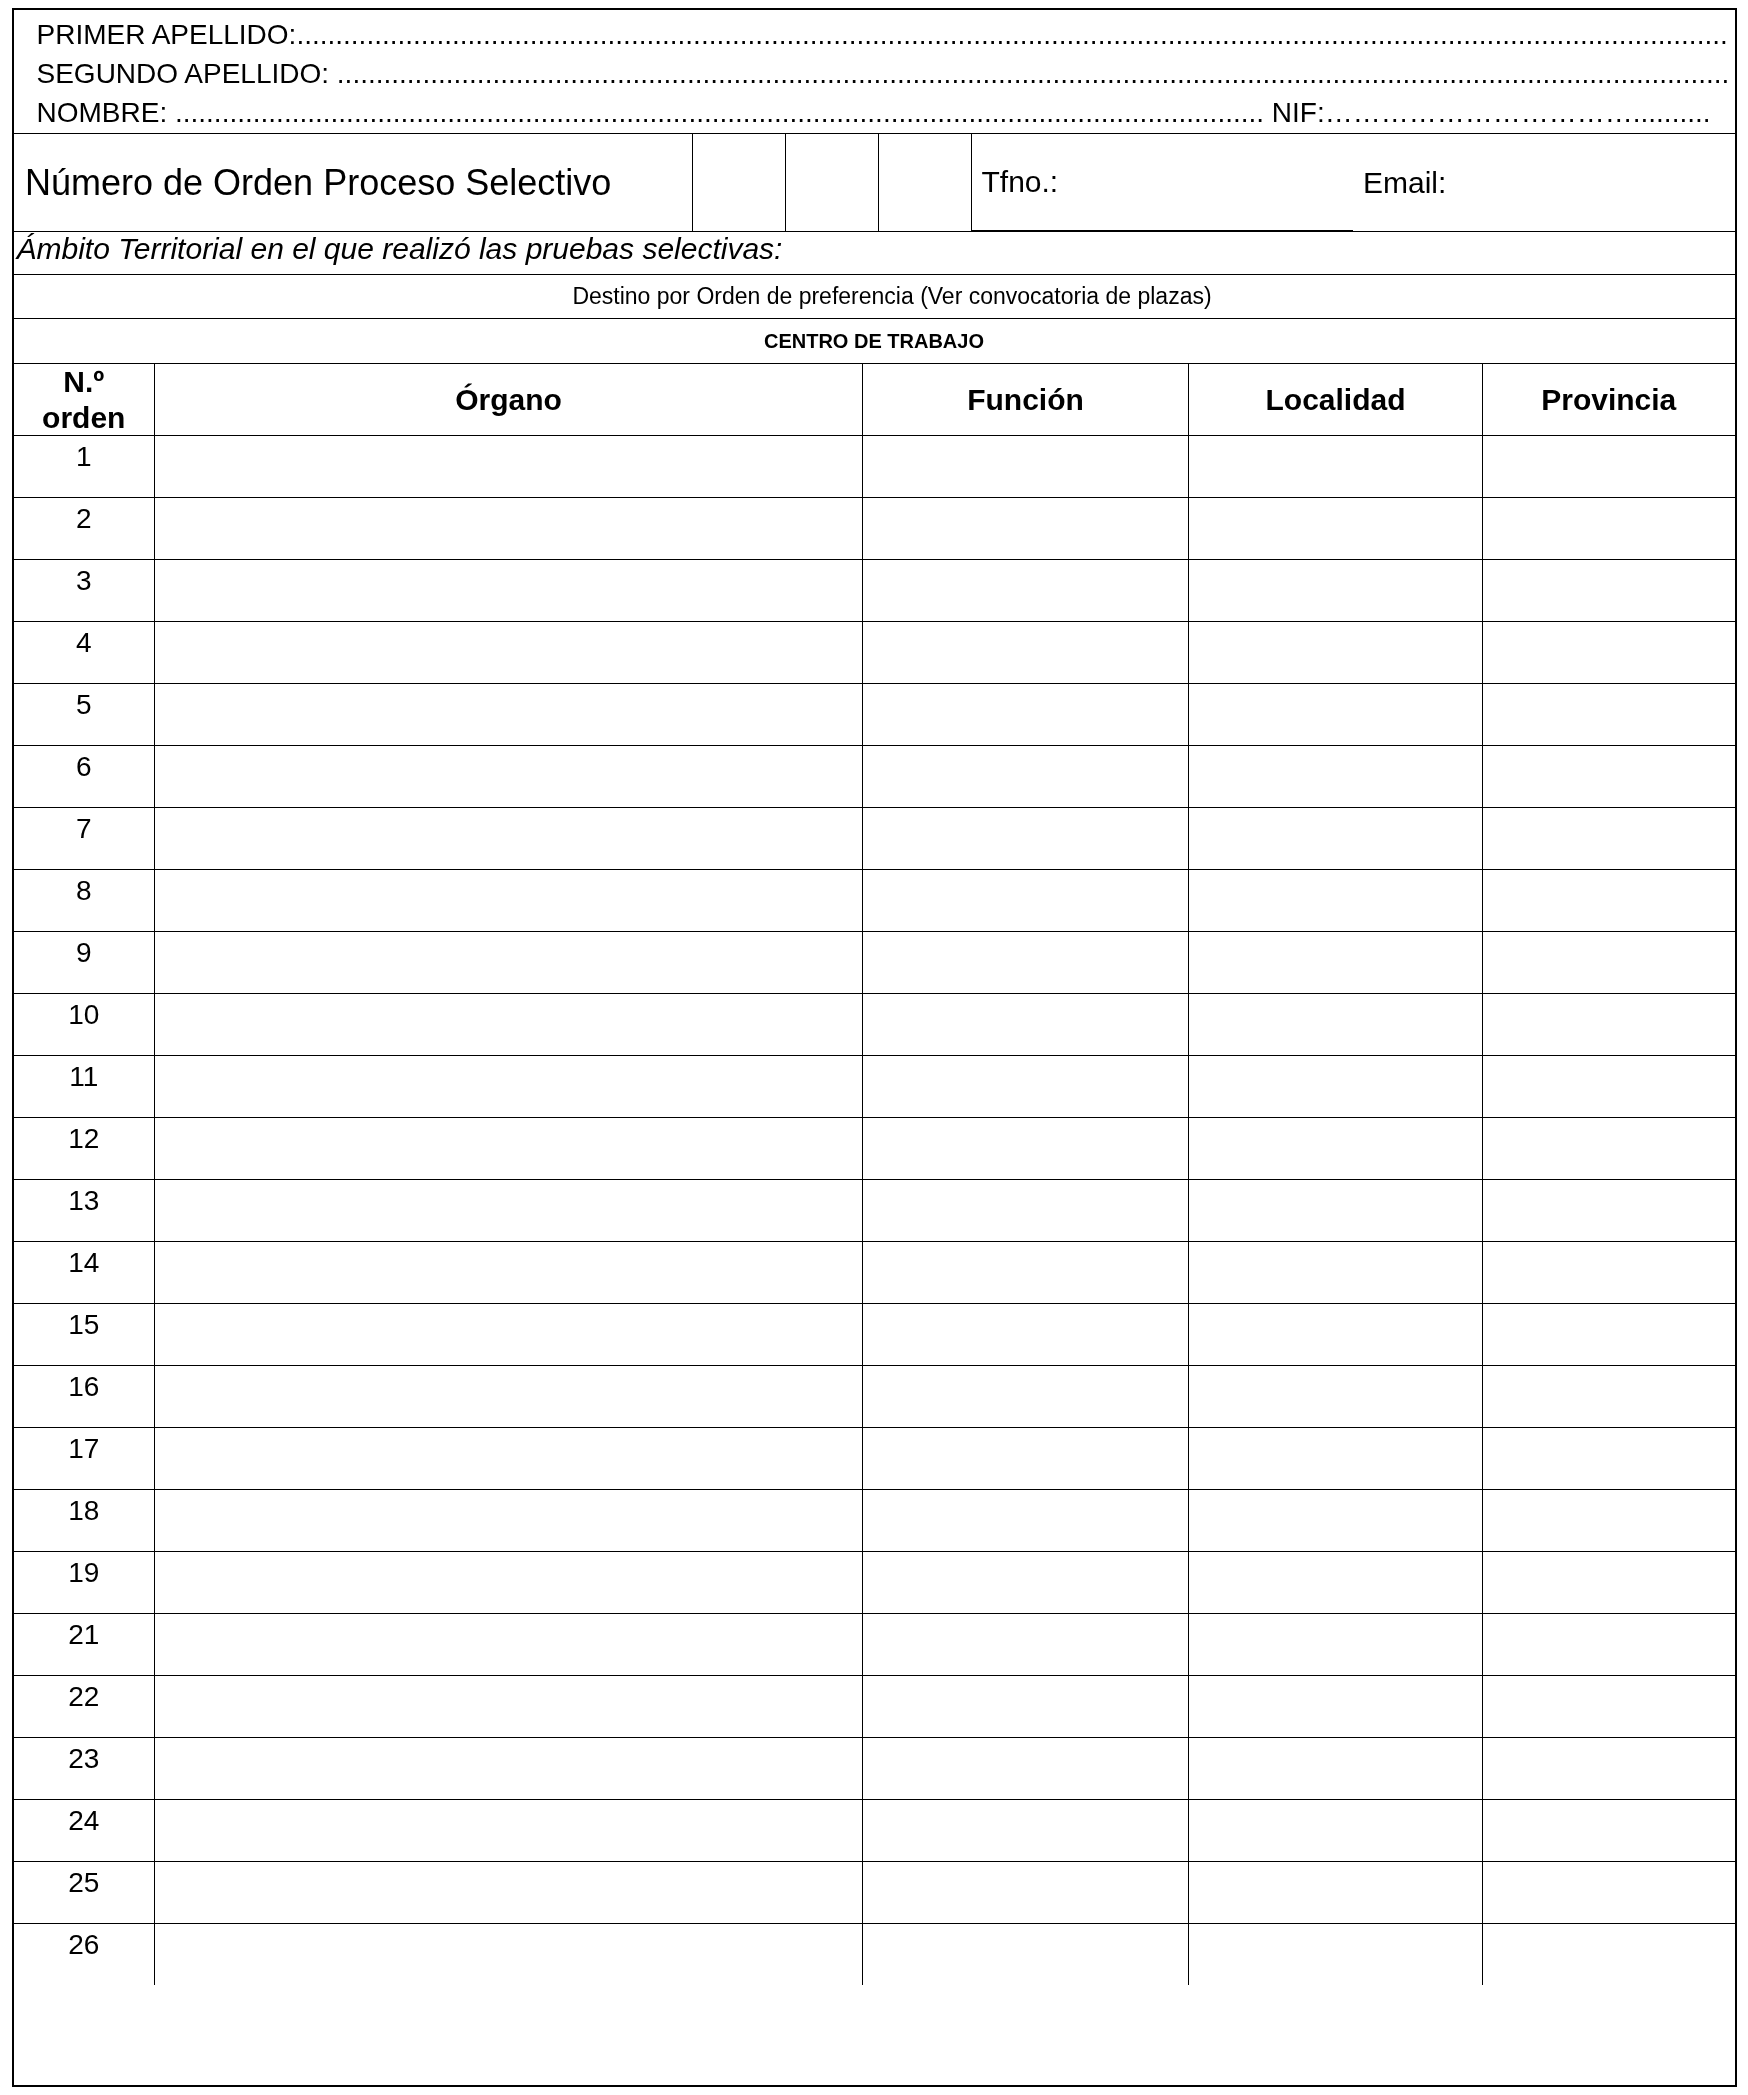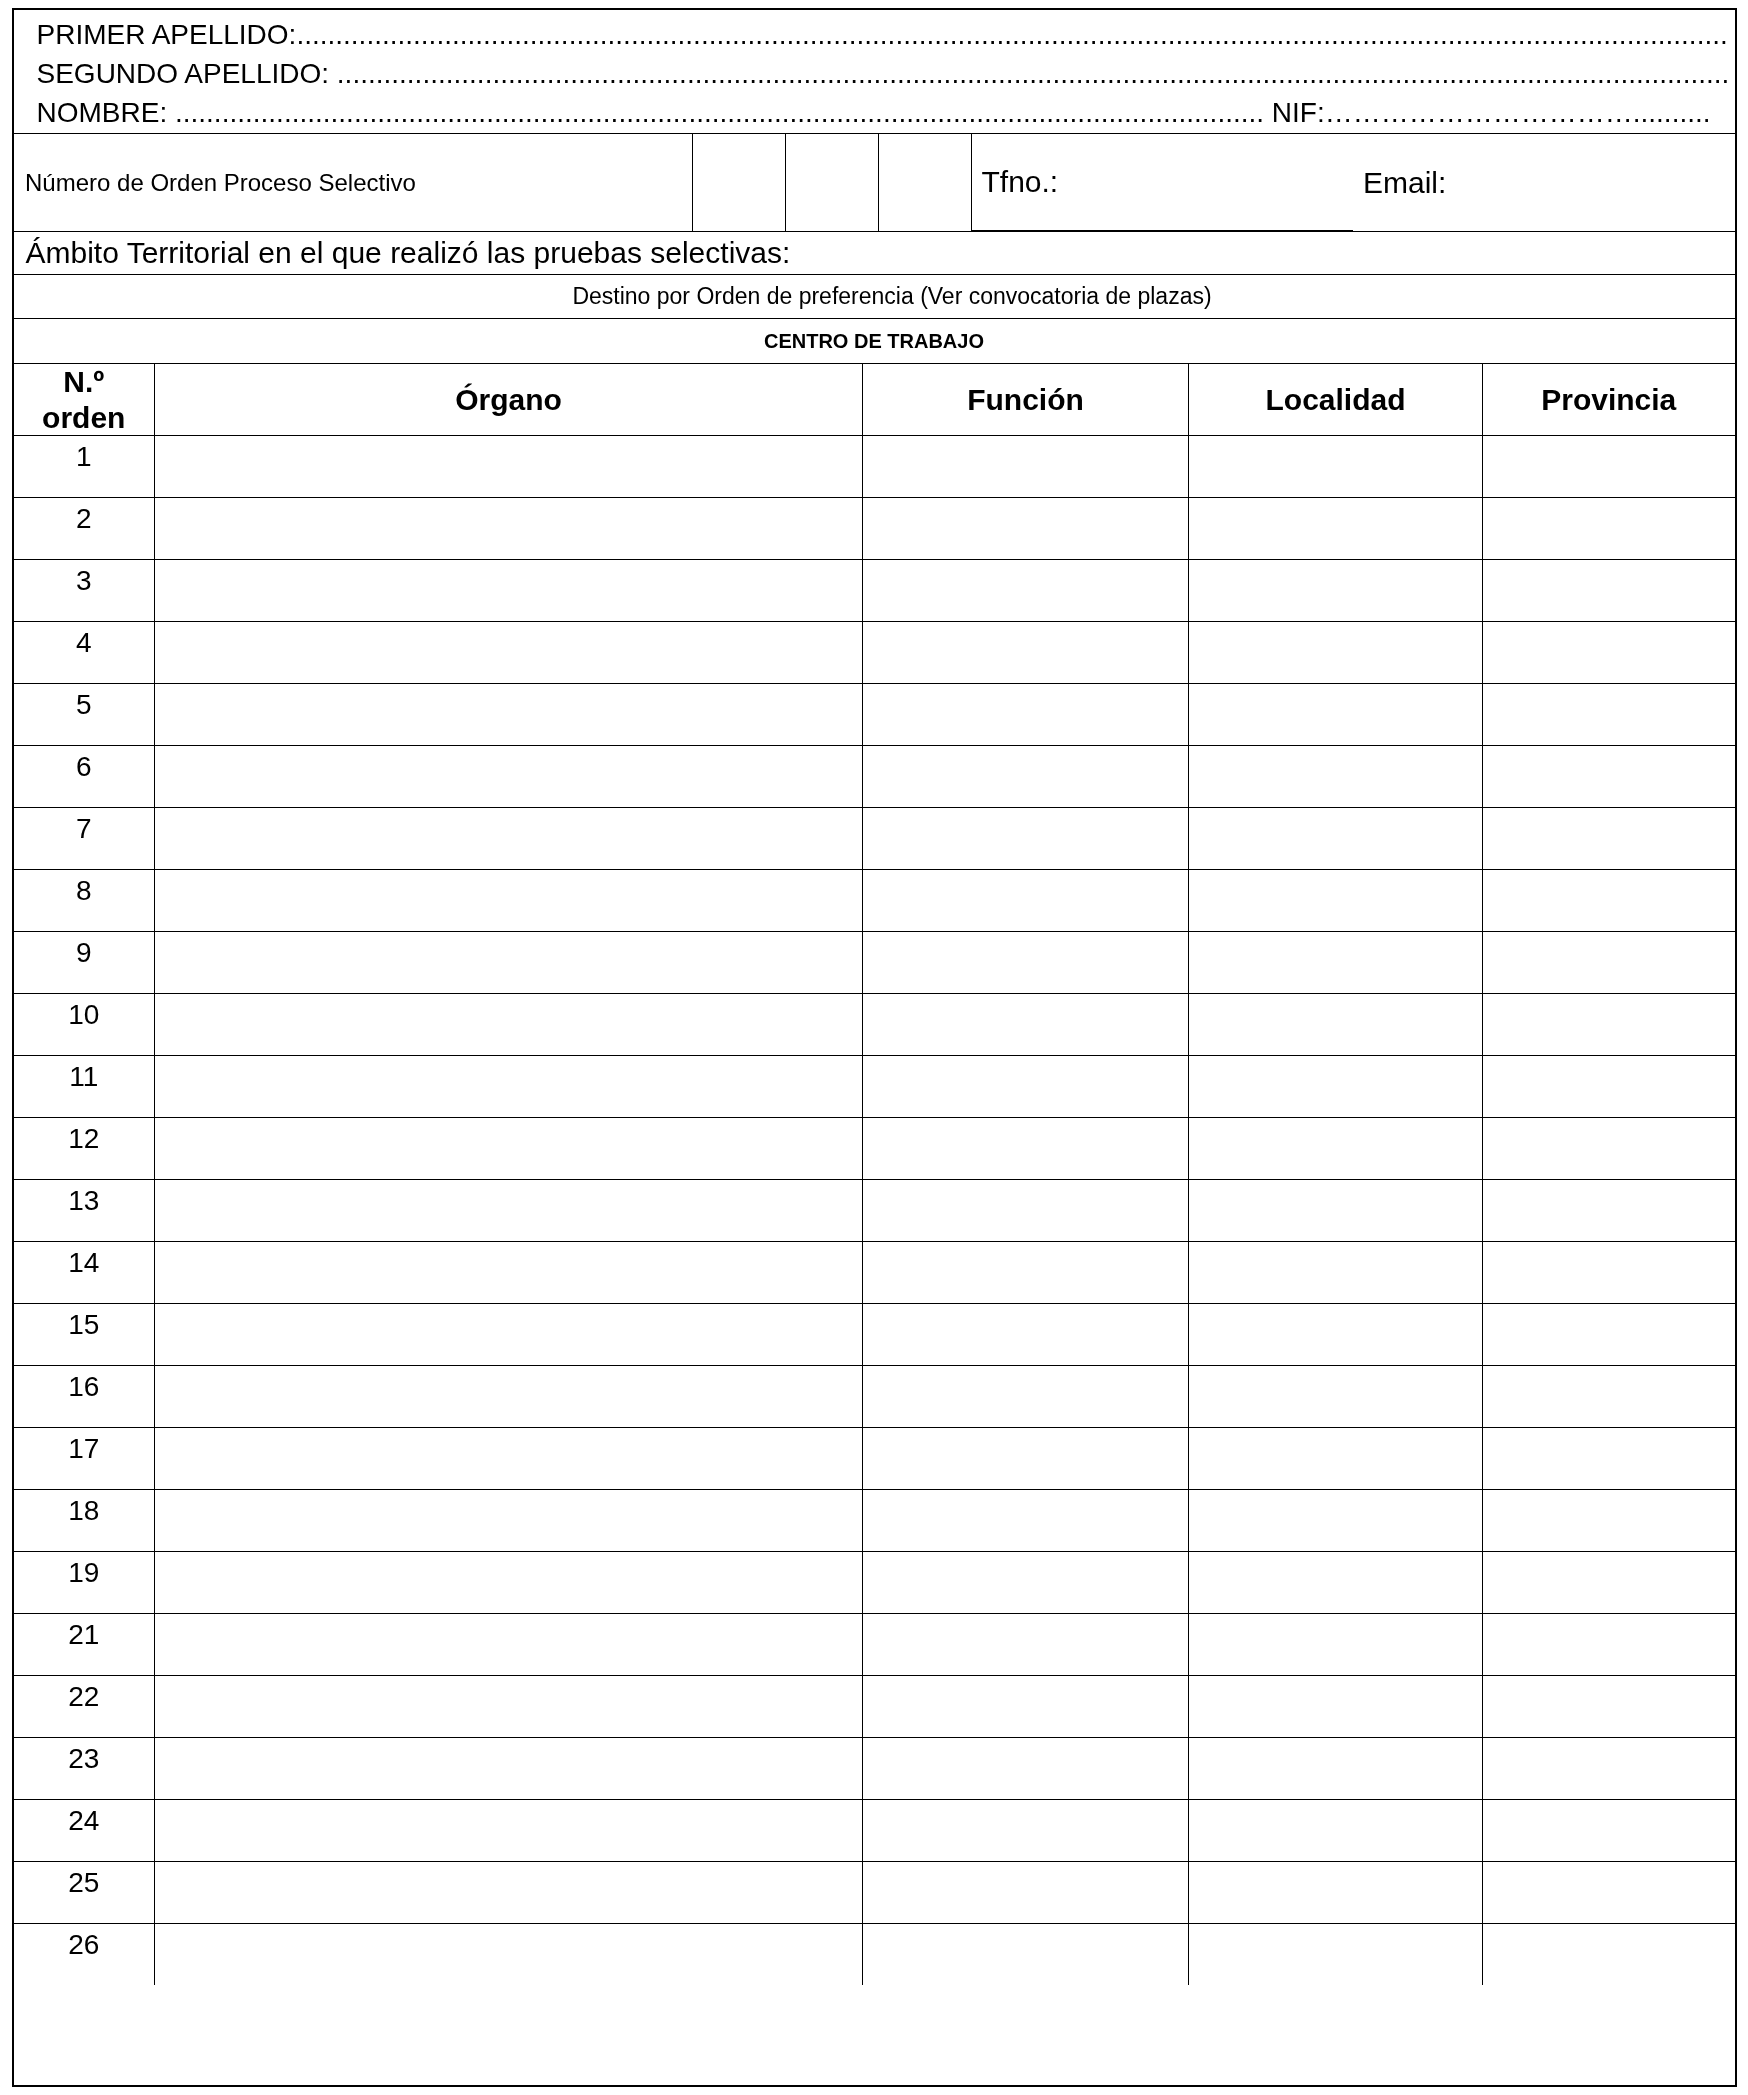--- a/index.html
+++ b/index.html
@@ -20,32 +20,32 @@
   
   .names { height: 123px; padding: 5px 6.6px 0 23px; }
   .name-line {
     font-size: 28px; line-height: 39px;
     white-space: nowrap; overflow: hidden;
   }
   
   .orden-row { display: flex; border-top: 1.6px solid #000; height: 98px; }
   .orden-label {
     width: 678px; display: flex; align-items: center;
-    padding-left: 11.5px; font-size: 24px;
+    padding-left: 11.5px; font-size: 36px;
   }
   .orden-box { width: 93px; border-left: 1.6px solid #000; }
   .contact-cell { flex: 1; border-left: 1.6px solid #000; display: flex; flex-direction: row; }
   .contact-row { flex: 1; display: flex; align-items: center; padding-left: 10px; font-size: 30px; }
   .contact-row.first { border-bottom: 1.6px solid #000; }
   .contact-value { flex: 1; height: 100%; }
   
   .ambito-row {
     border-top: 1.6px solid #000; height: 43px;
-    display: flex; align-items: center; padding-left: 12px;
-    font-size: 30px; white-space: nowrap; overflow: hidden;
+    display: flex; padding-left: 3px;
+    font-size: 30px; white-space: nowrap; overflow: hidden; font-style: italic;
   }
   .destino-row {
     border-top: 1.6px solid #000; height: 44px;
     display: flex; align-items: center; justify-content: center;
     font-size: 23px;
     padding-left: 36px;
   }
   .centro-row {
     border-top: 1.6px solid #000; height: 45px;
     display: flex; align-items: center; justify-content: center;

